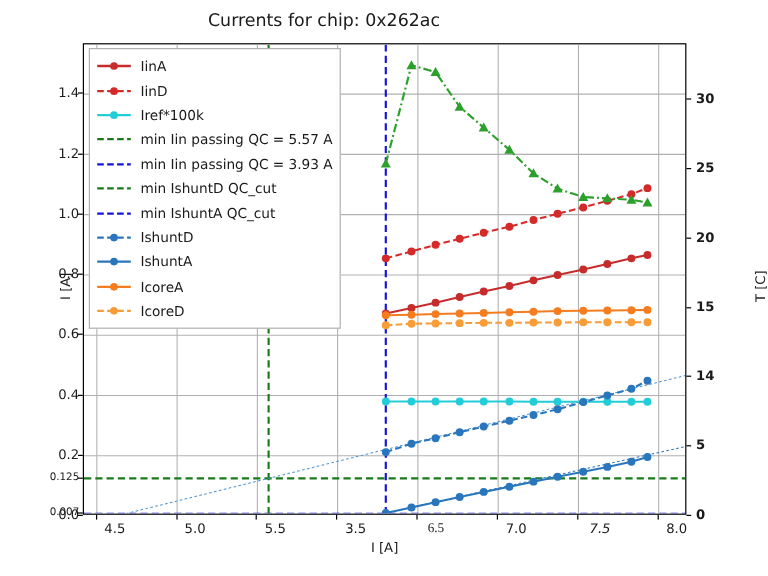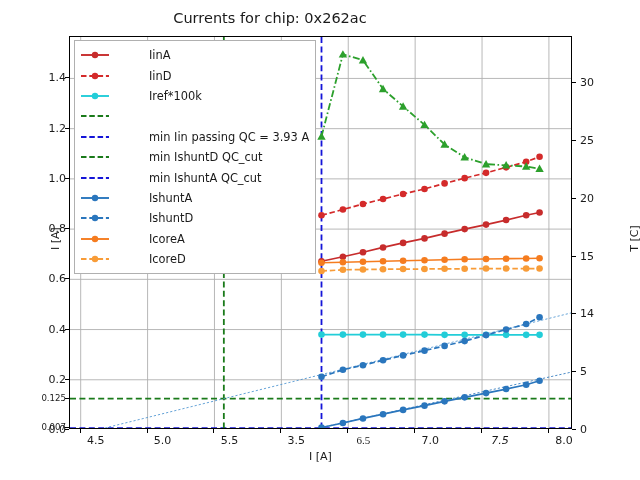--- a/index.html
+++ b/index.html
@@ -31,20 +31,21 @@
     position:absolute;right:574px;text-align:right;
     font-size:11px;color:#1a1a1a;transform:translateY(-50%);
     white-space:nowrap;width:120px;
   }
   .ytick.small{font-size:8.6px;}
   .ytick-mark{position:absolute;left:65px;width:4px;height:1px;background:#000;}
   .y2tick{
     position:absolute;left:580px;text-align:right;
     font-size:11px;color:#1a1a1a;transform:translateY(-50%);
     white-space:nowrap;
+    font-weight:bold;
   }
   .y2tick-mark{position:absolute;left:572px;width:4px;height:1px;background:#000;}
   .xtick{
     position:absolute;top:434px;text-align:center;
     font-size:11px;color:#1a1a1a;transform:translateX(-50%);
     white-space:nowrap;
     margin-left:16px;
   }
   .xtick-mark{position:absolute;top:429px;width:1px;height:4px;background:#000;}
   #ylabel{
@@ -64,21 +65,21 @@
 
   
   #legend{
     position:absolute;left:74px;top:40px;
     background:#ffffff;border:0.9px solid #b0b0b0;
     padding:4px 6px 4px 5px;
     z-index:40;
   }
   .legend-row{display:flex;align-items:center;height:20.4px;}
   .legend-key{width:30px;height:14px;position:relative;margin-right:7px;flex:0 0 30px;}
-  .legend-label{font-size:11.4px;color:#1a1a1a;white-space:nowrap;margin-left:32px;}
+  .legend-label{font-size:11.4px;color:#1a1a1a;white-space:nowrap;}
 
   #temp-legend{
     position:absolute;left:390px;top:82px;
     display:flex;align-items:center;z-index:40;
   }
   #temp-legend .legend-key{width:34px;}
   #temp-legend .legend-label{font-size:11.6px;}
 
   svg{display:block;}
 </style>
@@ -325,20 +326,21 @@
           </svg>
         </span>
         <span class="legend-label">Iref*100k</span>
       </div>
       <div class="legend-row">
         <span class="legend-key">
           <svg width="30" height="14" viewBox="0 0 30 14">
             <line x1="1" y1="7" x2="29" y2="7" stroke="#1a7a1a" stroke-width="1.9" stroke-dasharray="5.5,2.8"></line>
           </svg>
         </span>
+        <span class="legend-label">min Iin passing QC = 5.57 A</span>
       </div>
       <div class="legend-row">
         <span class="legend-key">
           <svg width="30" height="14" viewBox="0 0 30 14">
             <line x1="1" y1="7" x2="29" y2="7" stroke="#1414d8" stroke-width="1.9" stroke-dasharray="5.5,2.8"></line>
           </svg>
         </span>
         <span class="legend-label">min Iin passing QC = 3.93 A</span>
       </div>
       <div class="legend-row">
@@ -349,42 +351,42 @@
         </span>
         <span class="legend-label">min IshuntD QC_cut</span>
       </div>
       <div class="legend-row">
         <span class="legend-key">
           <svg width="30" height="14" viewBox="0 0 30 14">
             <line x1="1" y1="7" x2="29" y2="7" stroke="#1414d8" stroke-width="1.9" stroke-dasharray="5.5,2.8"></line>
           </svg>
         </span>
         <span class="legend-label">min IshuntA QC_cut</span>
+      </div>
+      <div class="legend-row">
+        <span class="legend-key">
+          <svg width="30" height="14" viewBox="0 0 30 14">
+            <line x1="1" y1="7" x2="29" y2="7" stroke="#2a76bd" stroke-width="1.9" stroke-dasharray="5.5,2.8"></line>
+            <circle cx="15" cy="7" r="3.2" fill="#2a76bd"></circle>
+          </svg>
+        </span>
+        <span class="legend-label">IshuntD</span>
       </div>
       <div class="legend-row">
         <span class="legend-key">
           <svg width="30" height="14" viewBox="0 0 30 14">
             <line x1="1" y1="7" x2="29" y2="7" stroke="#2a76bd" stroke-width="1.9"></line>
             <circle cx="15" cy="7" r="3.2" fill="#2a76bd"></circle>
           </svg>
         </span>
         <span class="legend-label">IshuntA</span>
       </div>
       <div class="legend-row">
         <span class="legend-key">
           <svg width="30" height="14" viewBox="0 0 30 14">
-            <line x1="1" y1="7" x2="29" y2="7" stroke="#2a76bd" stroke-width="1.9" stroke-dasharray="5.5,2.8"></line>
-            <circle cx="15" cy="7" r="3.2" fill="#2a76bd"></circle>
-          </svg>
-        </span>
-        <span class="legend-label">IshuntD</span>
-      </div>
-      <div class="legend-row">
-        <span class="legend-key">
-          <svg width="30" height="14" viewBox="0 0 30 14">
             <line x1="1" y1="7" x2="29" y2="7" stroke="#f57c1f" stroke-width="1.9"></line>
             <circle cx="15" cy="7" r="3.2" fill="#f57c1f"></circle>
           </svg>
         </span>
         <span class="legend-label">IcoreA</span>
       </div>
       <div class="legend-row">
         <span class="legend-key">
           <svg width="30" height="14" viewBox="0 0 30 14">
             <line x1="1" y1="7" x2="29" y2="7" stroke="#f89c38" stroke-width="1.9" stroke-dasharray="5.5,2.8"></line>

